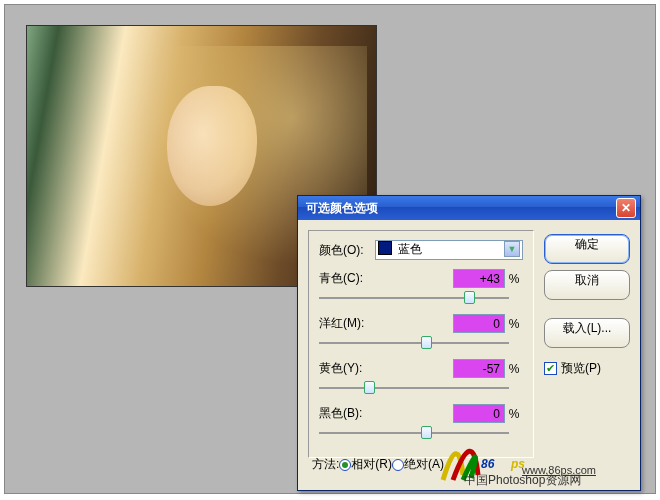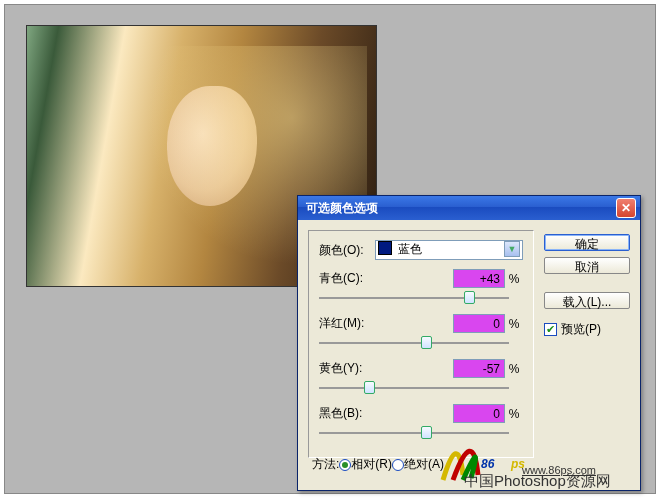--- a/index.html
+++ b/index.html
@@ -21,30 +21,30 @@
 .selval { flex:1; }
 .selarrow { width:16px; height:16px; background:linear-gradient(#dbe6fb,#a8c0ef); border:1px solid #7f9db9; display:flex; align-items:center; justify-content:center; font-size:9px; color:#4a6; }
 .numrow { display:flex; align-items:center; margin-top:8px; }
 .numlabel { width:64px; }
 .numinput { width:52px; height:19px; border:1px solid #7f9db9; background:#d946ef; text-align:right; padding: 1px 4px; margin-left:auto; }
 .pct { width:18px; text-align:center; }
 .slider { position:relative; height:16px; margin:2px 0 0 0; }
 .track { position:absolute; left:0; right:14px; top:7px; height:2px; background:#999; }
 .thumb { position:absolute; top:1px; width:11px; height:13px; background:linear-gradient(#f7fbff,#cfe3ff); border:1px solid #3a6; border-radius:2px; }
 .buttons { position:absolute; right:10px; top:14px; width:86px; display:flex; flex-direction:column; gap:6px; }
-.btn { height:17px; border:1px solid #888; background:linear-gradient(#fff,#ece9d8); border-radius:2px; text-align:center; line-height:19px; }
+.btn { height:30px; border:1px solid #888; background:linear-gradient(#fff,#ece9d8); border-radius:8px; text-align:center; line-height:19px; }
 .btn.def { border:1px solid #2a5fd0; box-shadow:0 0 0 1px #8ab4f8 inset; }
 .chk { display:flex; align-items:center; gap:4px; margin-top:6px; }
 .chkbox { width:13px; height:13px; border:1px solid #1a4bbf; background:#fff; display:flex; align-items:center; justify-content:center; color:#1a8f1a; font-size:11px; line-height:11px; }
 .method { position:absolute; left:14px; top:236px; display:flex; align-items:center; gap:0; }
 .radio { width:12px; height:12px; border:1px solid #1a4bbf; border-radius:50%; background:#fff; display:inline-flex; align-items:center; justify-content:center; }
 .radio.on::after { content:""; width:6px; height:6px; background:#2a8f2a; border-radius:50%; }
 .watermark { position:absolute; left:125px; top:200px; pointer-events:none; }
 .wm-url { position:absolute; left:224px; top:244px; color:#333; font-size:11px;text-decoration:underline; }
-.wm-cn { position:absolute; left:166px; top:252px; color:#333; font-size:15px; }
+.wm-cn { position:absolute; left:166px; top:252px; color:#333; font-size:12px; }
 </style>
 </head>
 <body>
 
 <div class="canvas">
   <div class="photo"></div>
 
   <div class="dialog">
     <div class="titlebar">
       <span>可选颜色选项</span>

